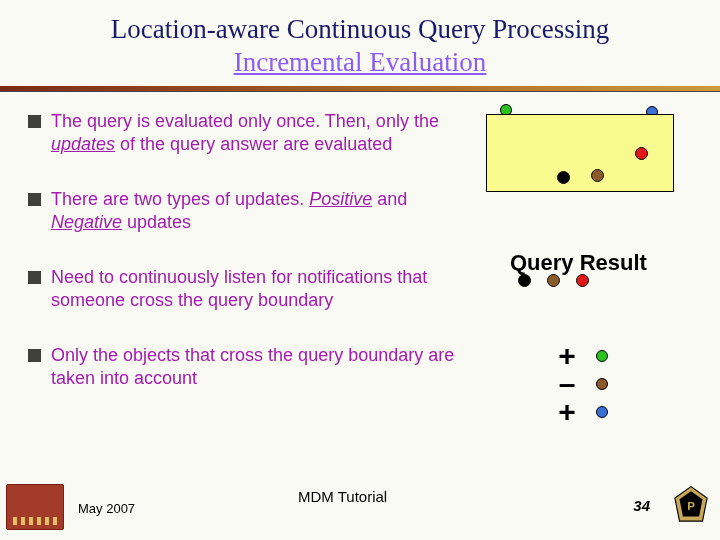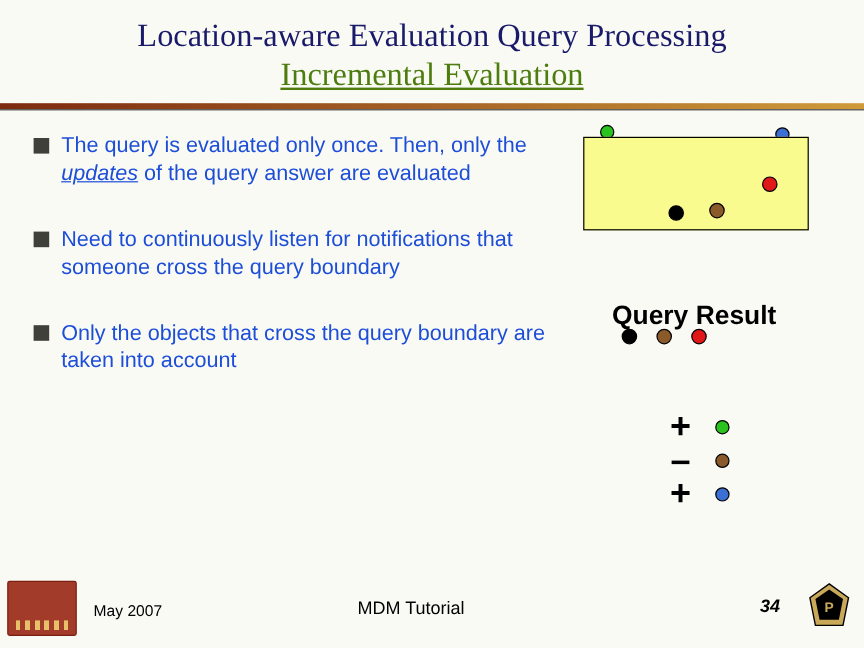--- a/index.html
+++ b/index.html
@@ -16,21 +16,21 @@
     padding-top: 14px;
   }
   .title-line1 {
     font-family: "Times New Roman", Times, serif;
     font-size: 27px;
     color: #1a1a6a;
   }
   .title-line2 {
     font-family: "Times New Roman", Times, serif;
     font-size: 27px;
-    color: #4d7c0f;
+    color: #8b5cf6;
     text-decoration: underline;
     margin-top: 2px;
   }
   .rule {
     margin-top: 8px;
     height: 6px;
     background: linear-gradient(to right, #7c2a0f 0%, #cf9a3a 100%);
     border-bottom: 1px solid #444;
   }
   .content {
@@ -44,21 +44,21 @@
     flex: 1;
     padding-left: 6px;
     position: relative;
   }
   .bullet-item {
     display: flex;
     align-items: flex-start;
     margin-bottom: 32px;
     font-size: 18px;
     line-height: 1.28;
-    color: #1d4ed8;
+    color: #a21caf;
   }
   .bullet-box {
     width: 13px;
     height: 13px;
     background: #40403a;
     margin-right: 10px;
     margin-top: 5px;
     flex: none;
   }
   .em { font-style: italic; }
@@ -121,21 +121,21 @@
   }
   .footer-date {
     position: absolute;
     left: 78px;
     bottom: 16px;
     font-size: 13px;
   }
   .footer-mid {
     position: absolute;
     left: 298px;
-    bottom: 16px;
+    bottom: 27px;
     font-size: 15px;
   }
   .footer-page {
     position: absolute;
     right: 70px;
     bottom: 18px;
     font-size: 15px;
     font-style: italic;
     font-weight: bold;
   }
@@ -162,35 +162,41 @@
     bottom: 4px;
     width: 46px;
     height: 46px;
   }
   .logo-right svg { width: 100%; height: 100%; }
 </style>
 </head>
 <body>
 
 <div class="title-block">
-  <div class="title-line1">Location-aware Evaluation Query Processing</div>
+  <div class="title-line1">Location-aware Continuous Query Processing</div>
   <div class="title-line2">Incremental Evaluation</div>
 </div>
 <div class="rule"></div>
 
 <div class="content">
   <div class="left">
 
     <div class="bullet-item">
       <div class="bullet-box"></div>
       <div>
         <span>The query is evaluated only once. Then, only the </span><span class="em ul">updates</span><span> of the query answer are evaluated</span>
       </div>
     </div>
 
+    <div class="bullet-item">
+      <div class="bullet-box"></div>
+      <div>
+        <span>There are two types of updates. </span><span class="em ul">Positive</span><span> and </span><span class="em ul">Negative</span><span> updates</span>
+      </div>
+    </div>
 
     <div class="bullet-item">
       <div class="bullet-box"></div>
       <div>Need to continuously listen for notifications that someone cross the query boundary</div>
     </div>
 
     <div class="bullet-item">
       <div class="bullet-box"></div>
       <div>Only the objects that cross the query boundary are taken into account</div>
     </div>

